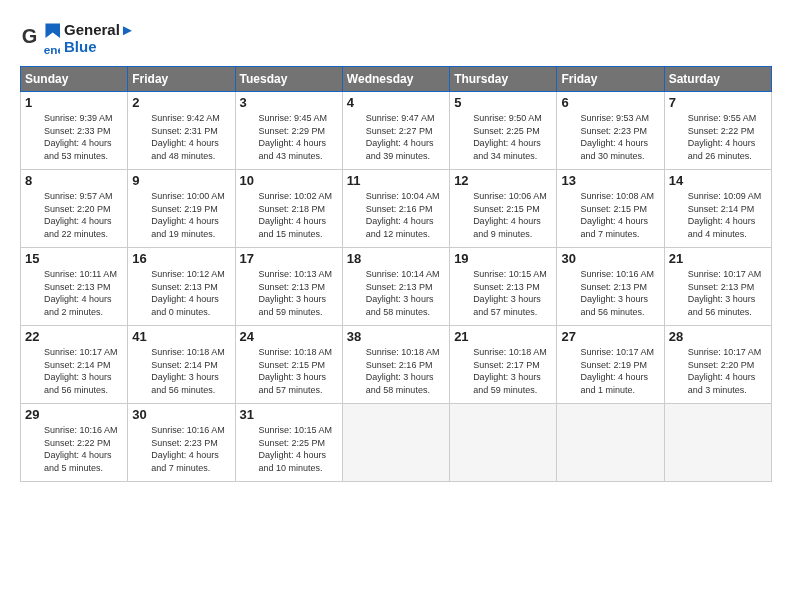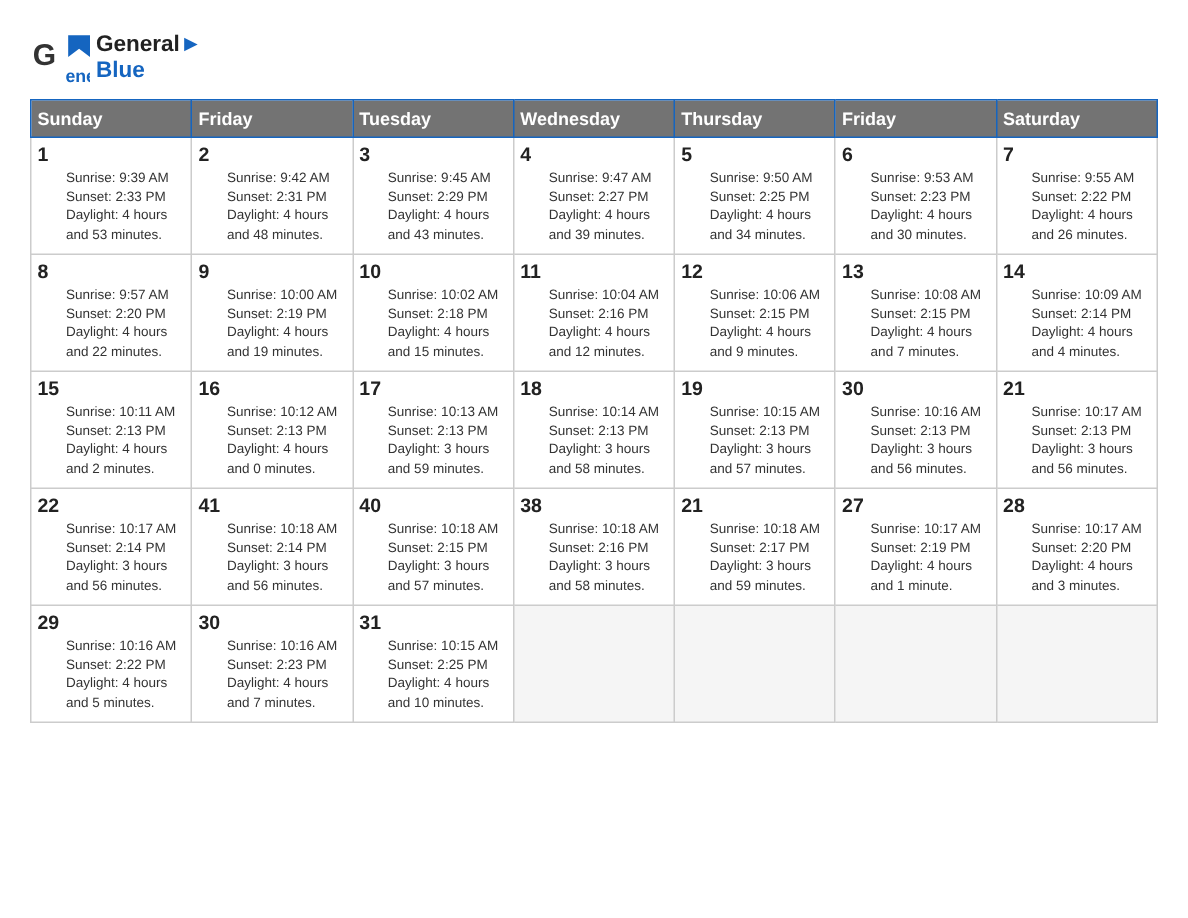--- a/index.html
+++ b/index.html
@@ -223,21 +223,21 @@
         <tr>
           <td>
             <span class="day-number">22</span>
             <div class="day-info">Sunrise: 10:17 AM<br>Sunset: 2:14 PM<br>Daylight: 3 hours<br>and 56 minutes.</div>
           </td>
           <td>
             <span class="day-number">41</span>
             <div class="day-info">Sunrise: 10:18 AM<br>Sunset: 2:14 PM<br>Daylight: 3 hours<br>and 56 minutes.</div>
           </td>
           <td>
-            <span class="day-number">40</span>
+            <span class="day-number">24</span>
             <div class="day-info">Sunrise: 10:18 AM<br>Sunset: 2:15 PM<br>Daylight: 3 hours<br>and 57 minutes.</div>
           </td>
           <td>
             <span class="day-number">38</span>
             <div class="day-info">Sunrise: 10:18 AM<br>Sunset: 2:16 PM<br>Daylight: 3 hours<br>and 58 minutes.</div>
           </td>
           <td>
             <span class="day-number">21</span>
             <div class="day-info">Sunrise: 10:18 AM<br>Sunset: 2:17 PM<br>Daylight: 3 hours<br>and 59 minutes.</div>
           </td>

